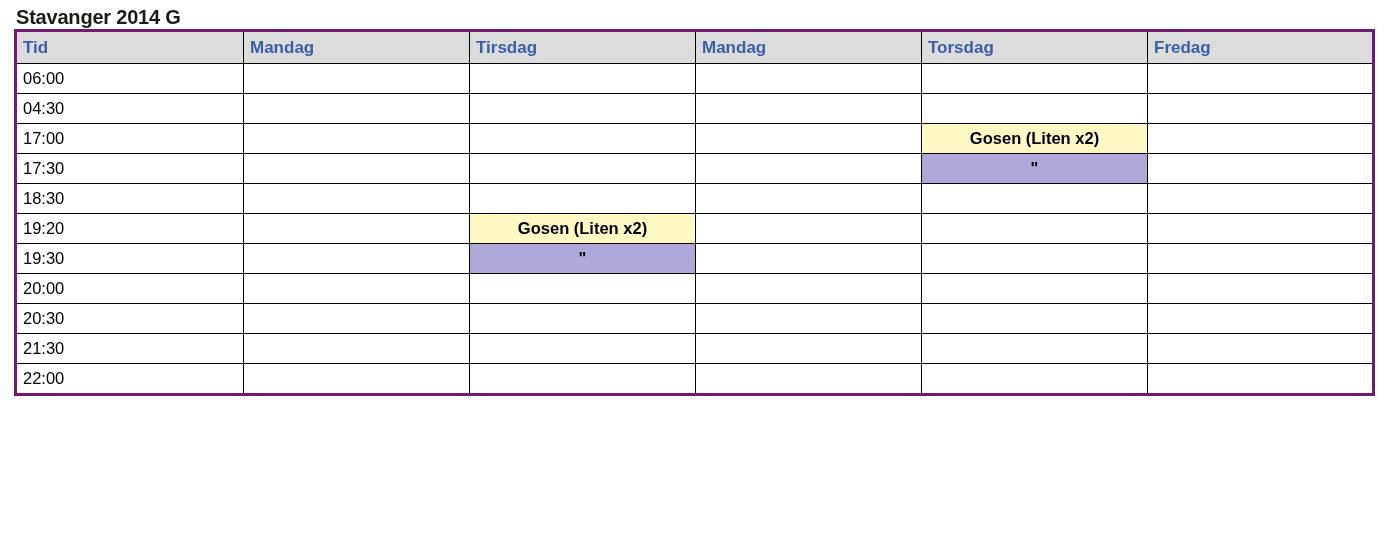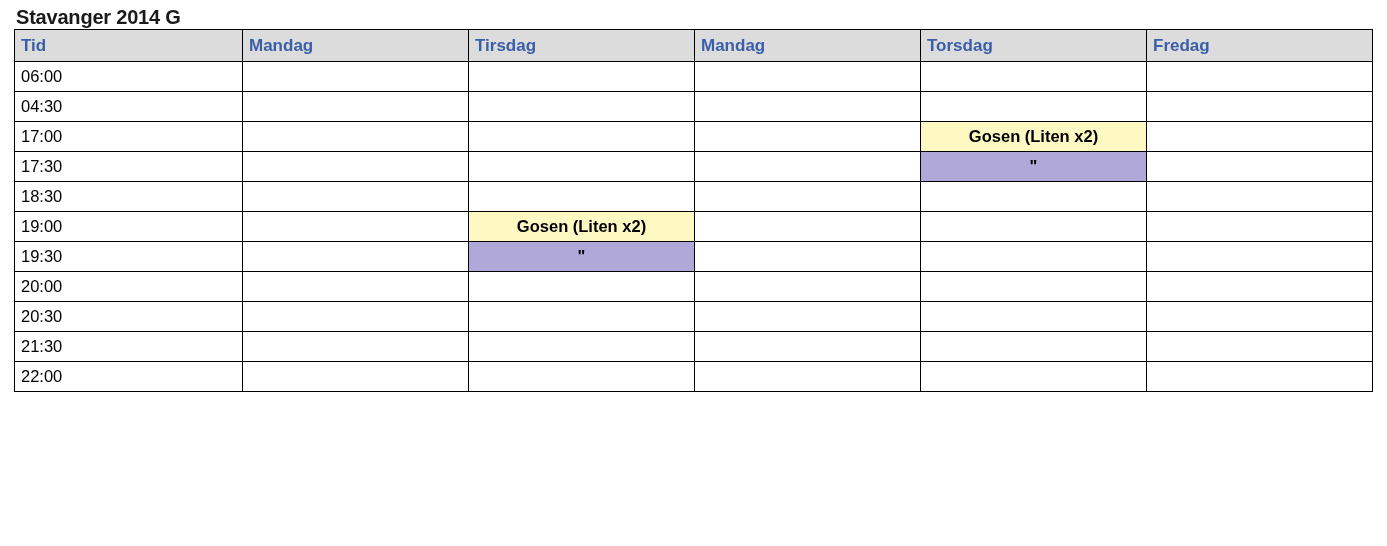--- a/index.html
+++ b/index.html
@@ -22,21 +22,21 @@
     font-size: 20px;
     font-weight: bold;
     color: #1a1a1a;
     margin: 0 0 0 2px;
     letter-spacing: -0.2px;
   }
   table.schedule {
     border-collapse: collapse;
     table-layout: fixed;
     width: 1359px;
-    border: 1px solid #701a75;
+    border: 3px solid #701a75;
   }
   table.schedule th,
   table.schedule td {
     border: 1px solid #000000;
     height: 29px;
     padding: 0 6px;
     font-size: 16.5px;
     vertical-align: middle;
     overflow: hidden;
     white-space: nowrap;
@@ -139,21 +139,21 @@
       <tr>
         <td class="time-cell">18:30</td>
         <td class="empty-cell"></td>
         <td class="empty-cell"></td>
         <td class="empty-cell"></td>
         <td class="empty-cell"></td>
         <td class="empty-cell"></td>
       </tr>
 
       <tr>
-        <td class="time-cell">19:00</td>
+        <td class="time-cell">19:20</td>
         <td class="empty-cell"></td>
         <td class="event-start">Gosen (Liten x2)</td>
         <td class="empty-cell"></td>
         <td class="empty-cell"></td>
         <td class="empty-cell"></td>
       </tr>
 
       <tr>
         <td class="time-cell">19:30</td>
         <td class="empty-cell"></td>

